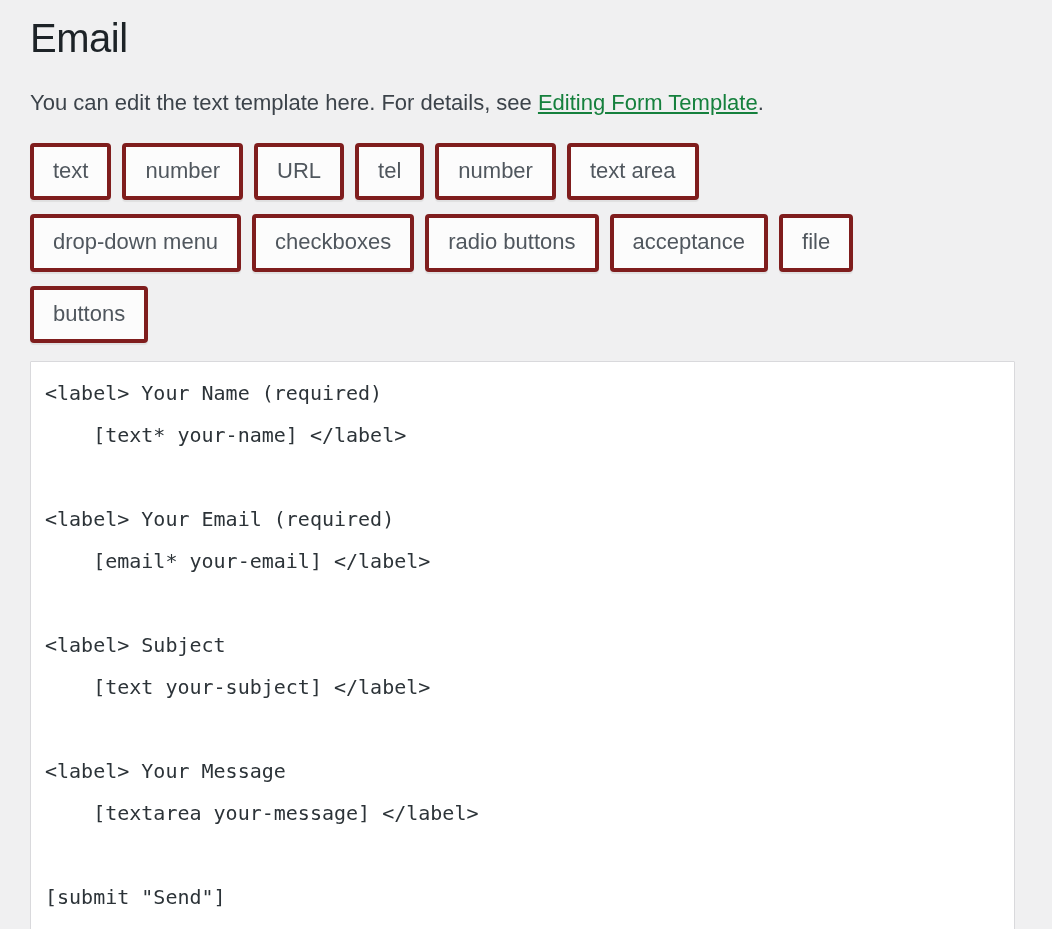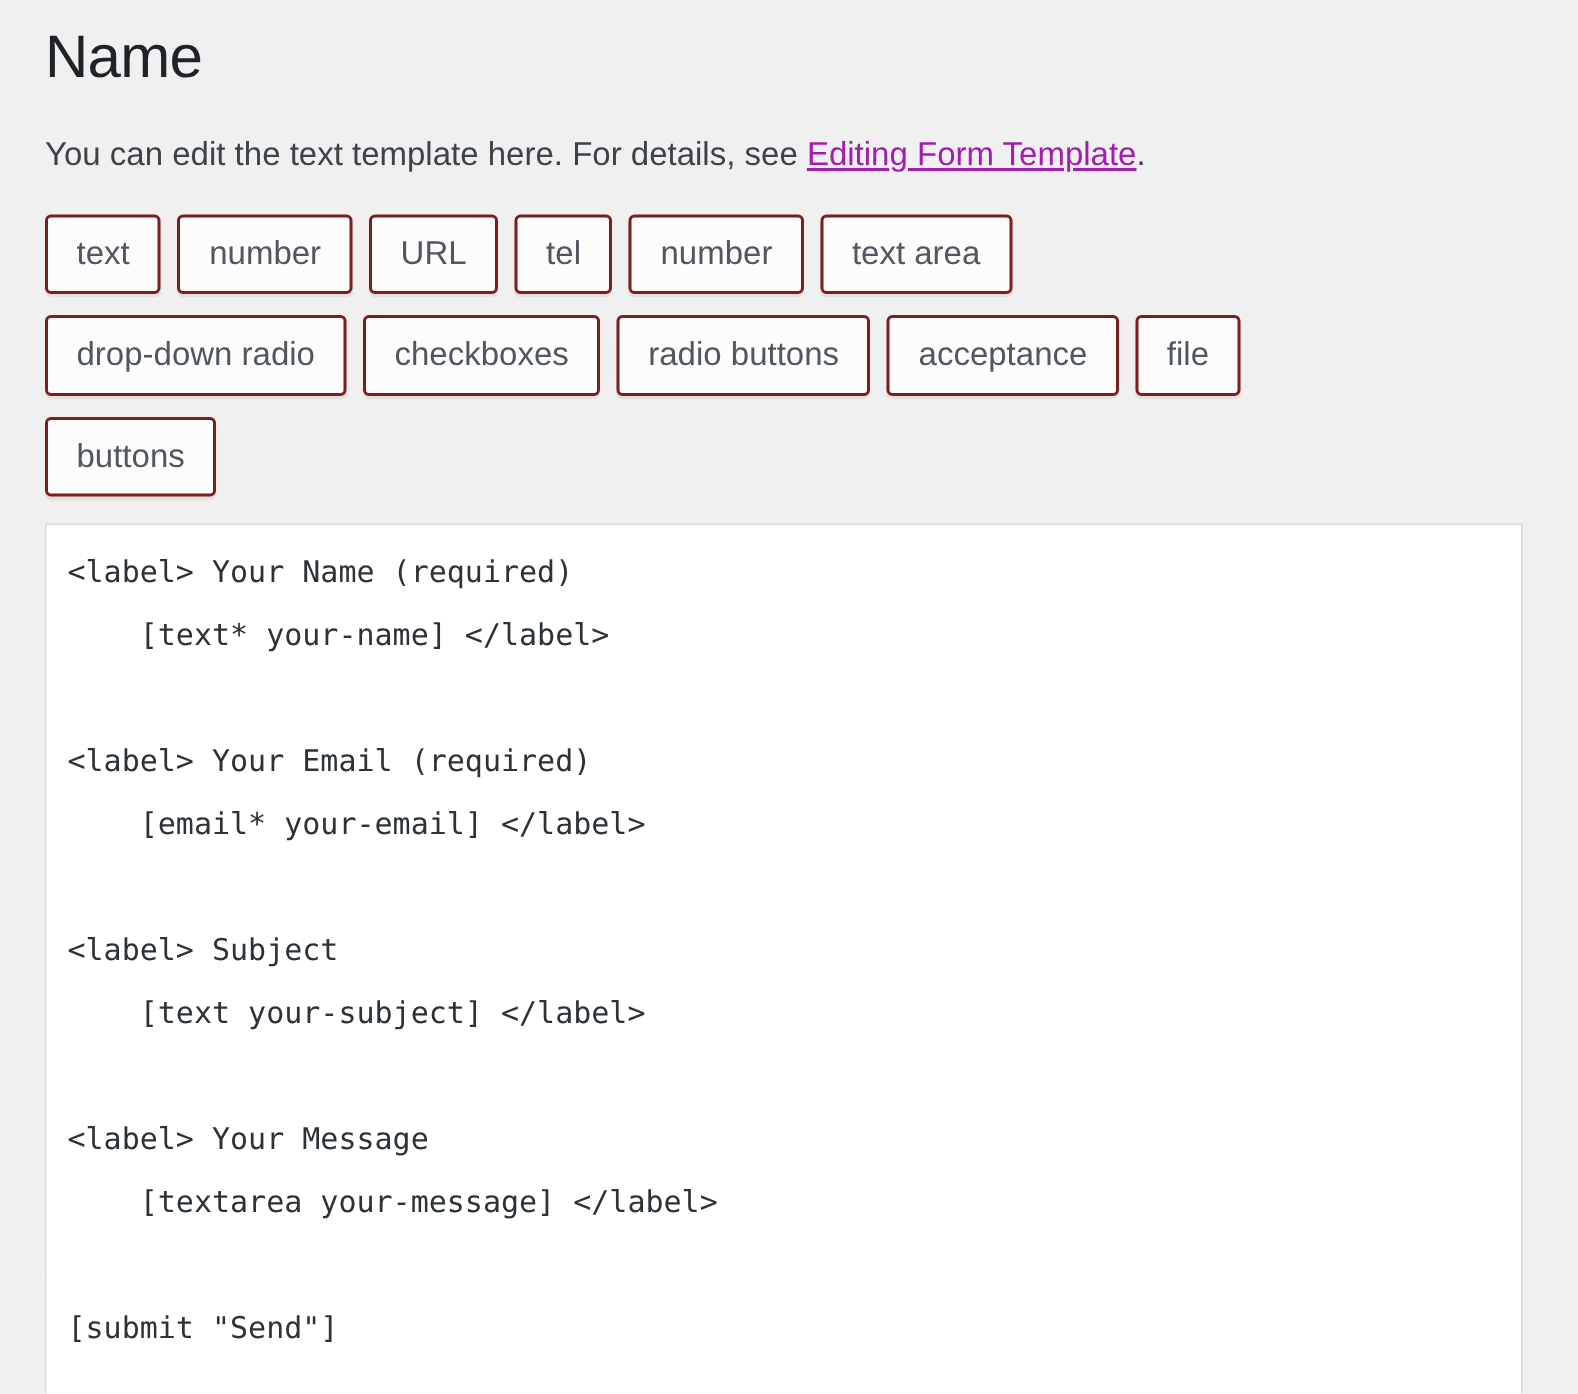--- a/index.html
+++ b/index.html
@@ -22,37 +22,37 @@
     margin-bottom: 26px;
     letter-spacing: -0.5px;
   }
   .description {
     font-size: 22px;
     color: #3c434a;
     line-height: 1.4;
     margin-bottom: 24px;
   }
   .description a {
-    color: #a21caf;
+    color: #15803d;
     text-decoration: underline;
     cursor: pointer;
   }
   .tag-row {
     display: flex;
     flex-wrap: nowrap;
     gap: 11px;
     margin-bottom: 14px;
   }
   .tag-btn {
     display: inline-block;
     font-family: "Liberation Sans", "DejaVu Sans", sans-serif;
     font-size: 22px;
     color: #50575e;
     background: #fcfcfc;
-    border: 2px solid #7f1d1d;
+    border: 4px solid #7f1d1d;
     border-radius: 4px;
     padding: 11px 19px 12px 19px;
     line-height: 1.2;
     cursor: pointer;
     box-shadow: 0 2px 1px rgba(0,0,0,0.07);
     white-space: nowrap;
   }
   .form-editor {
     display: block;
     width: 985px;
@@ -70,35 +70,35 @@
     outline: none;
     overflow: hidden;
     white-space: pre;
   }
 </style>
 </head>
 <body>
 
 <div class="page">
 
-  <h1 class="page-title">Name</h1>
+  <h1 class="page-title">Email</h1>
 
   <p class="description"><span>You can edit the text template here. For details, see </span><a>Editing Form Template</a><span>.</span></p>
 
   <div class="tag-row">
     <button class="tag-btn">text</button>
     <button class="tag-btn">number</button>
     <button class="tag-btn">URL</button>
     <button class="tag-btn">tel</button>
     <button class="tag-btn">number</button>
     <button class="tag-btn">text area</button>
   </div>
 
   <div class="tag-row">
-    <button class="tag-btn">drop-down radio</button>
+    <button class="tag-btn">drop-down menu</button>
     <button class="tag-btn">checkboxes</button>
     <button class="tag-btn">radio buttons</button>
     <button class="tag-btn">acceptance</button>
     <button class="tag-btn">file</button>
   </div>
 
   <div class="tag-row">
     <button class="tag-btn">buttons</button>
   </div>
 

